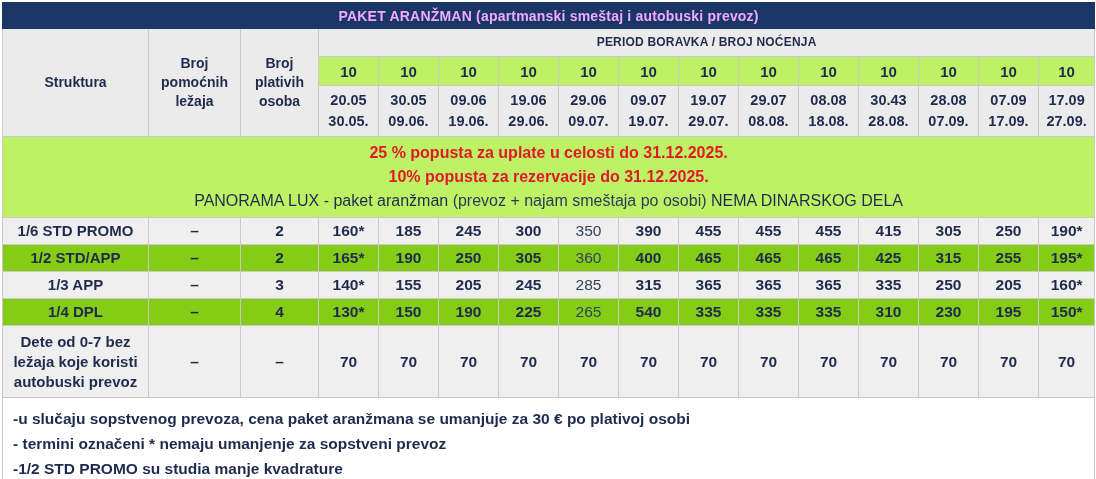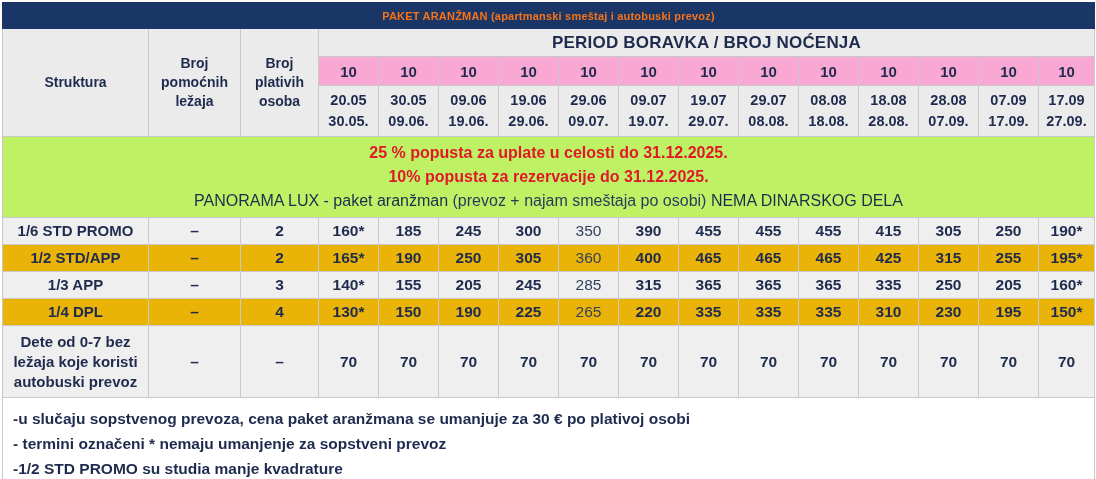--- a/index.html
+++ b/index.html
@@ -15,37 +15,37 @@
     width:1092px;
   }
   td{
     border:1px solid var(--border,#c9c9c9);
     text-align:center;vertical-align:middle;
     font-weight:bold;color:var(--text,#1f2b4e);
     padding:0 2px;box-sizing:border-box;
     overflow:hidden;
   }
   tr.title-row td{
-    background:var(--navy,#1a3667);color:#f97316;
-    height:26px;font-size:11px;letter-spacing:.2px;
+    background:var(--navy,#1a3667);color:#f0abfc;
+    height:26px;font-size:14px;letter-spacing:.2px;
     border-color:var(--navy,#1a3667);
   }
   td.hd{background:var(--headbg,#ebebeb);font-size:14px;line-height:19px;}
-  td.period-hd{height:28px;font-size:17px;letter-spacing:.2px;}
-  tr.nights-row td{background:#f9a8d4;height:29px;font-size:15px;}
+  td.period-hd{height:28px;font-size:12px;letter-spacing:.2px;}
+  tr.nights-row td{background:#bef264;height:29px;font-size:15px;}
   tr.dates-row td{background:var(--headbg,#ebebeb);height:51px;font-size:14.5px;line-height:21px;}
   tr.notes-row td{background:#bef264;height:72px;padding:4px 0;}
   .red-line{color:var(--red,#e1182b);font-size:16px;font-weight:bold;line-height:24px;}
   .pkg-line{font-size:16px;line-height:24px;color:var(--text,#1f2b4e);}
   .pkg-line .bold{font-weight:normal;}
   .pkg-line .reg{font-weight:normal;color:#2b3a5c;}
   tr.data-row td{height:27px;font-size:15.5px;}
   tr.data-row td.row-label{font-size:15px;}
   tr.row-gray td{background:var(--rowgray,#efefef);}
-  tr.row-white td{background:#eab308;}
+  tr.row-white td{background:#84cc16;}
   td.light{font-weight:normal;color:#33415e;margin-left:20px;}
   tr.child-row td{height:72px;}
   td.row-label{line-height:20px;padding:0 6px;}
   tr.footer-row td{
     background:#fff;text-align:left;vertical-align:top;
     padding:8px 10px;height:70px;
   }
   .foot-line{font-size:15.5px;font-weight:bold;line-height:25px;color:var(--text,#1f2b4e);}
 </style>
 </head>
@@ -127,21 +127,21 @@
           </td>
       <td>
             <div>29.07</div>
             <div>08.08.</div>
           </td>
       <td>
             <div>08.08</div>
             <div>18.08.</div>
           </td>
       <td>
-            <div>18.08</div>
+            <div>30.43</div>
             <div>28.08.</div>
           </td>
       <td>
             <div>28.08</div>
             <div>07.09.</div>
           </td>
       <td>
             <div>07.09</div>
             <div>17.09.</div>
           </td>
@@ -213,21 +213,21 @@
     </tr>
     <tr class="data-row row-white">
       <td class="row-label">1/4 DPL</td>
       <td>–</td>
       <td>4</td>
       <td>130*</td>
       <td>150</td>
       <td>190</td>
       <td>225</td>
       <td class="light">265</td>
-      <td>220</td>
+      <td>540</td>
       <td>335</td>
       <td>335</td>
       <td>335</td>
       <td>310</td>
       <td>230</td>
       <td>195</td>
       <td>150*</td>
     </tr>
     <tr class="data-row child-row row-gray">
       <td class="row-label">Dete od 0-7 bez ležaja koje koristi autobuski prevoz</td>

